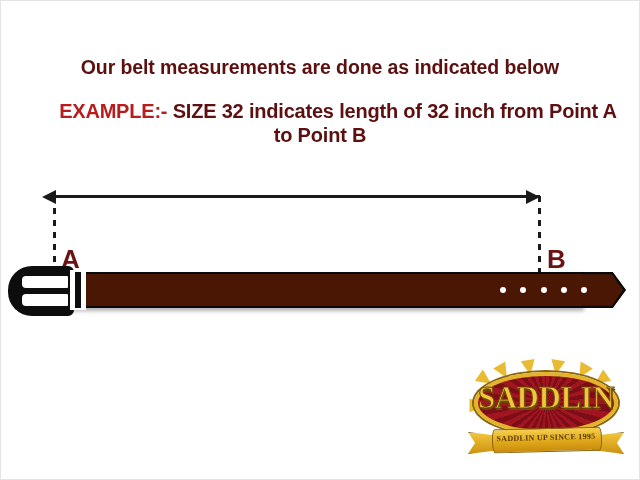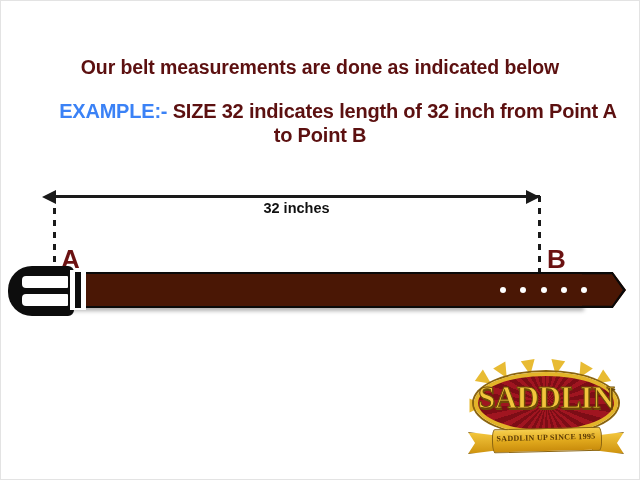--- a/index.html
+++ b/index.html
@@ -44,21 +44,21 @@
   }
   #example-block {
     top: 100px;
     font-size: 20px;
     color: #5c1010;
     padding: 0 22px;
     box-sizing: border-box;
     letter-spacing: -0.2px;
   }
   #example-label {
-    color: #3b82f6;
+    color: #b91c1c;
     padding-left: 36px;
   }
 
   
   #dim-line {
     position: absolute;
     left: 53px;
     top: 195px;
     width: 487px;
     height: 3px;
@@ -308,21 +308,20 @@
 
 <div id="stage">
 
   <div class="headline" id="title-line">Our belt measurements are done as indicated below</div>
 
   <div class="headline" id="example-block"><span id="example-label">EXAMPLE:-</span><span id="example-text"> SIZE 32 indicates length of 32 inch from Point A to Point B</span></div>
 
   <div id="arrow-left" class="arrow-head"></div>
   <div id="dim-line"></div>
   <div id="arrow-right" class="arrow-head"></div>
-  <div id="dim-label">32 inches</div>
 
   <div id="ext-left" class="ext-line"></div>
   <div id="ext-right" class="ext-line"></div>
 
   <div id="label-a" class="point-label">A</div>
   <div id="label-b" class="point-label">B</div>
 
   <div id="belt-group">
 
     <div id="belt-strap"></div>

